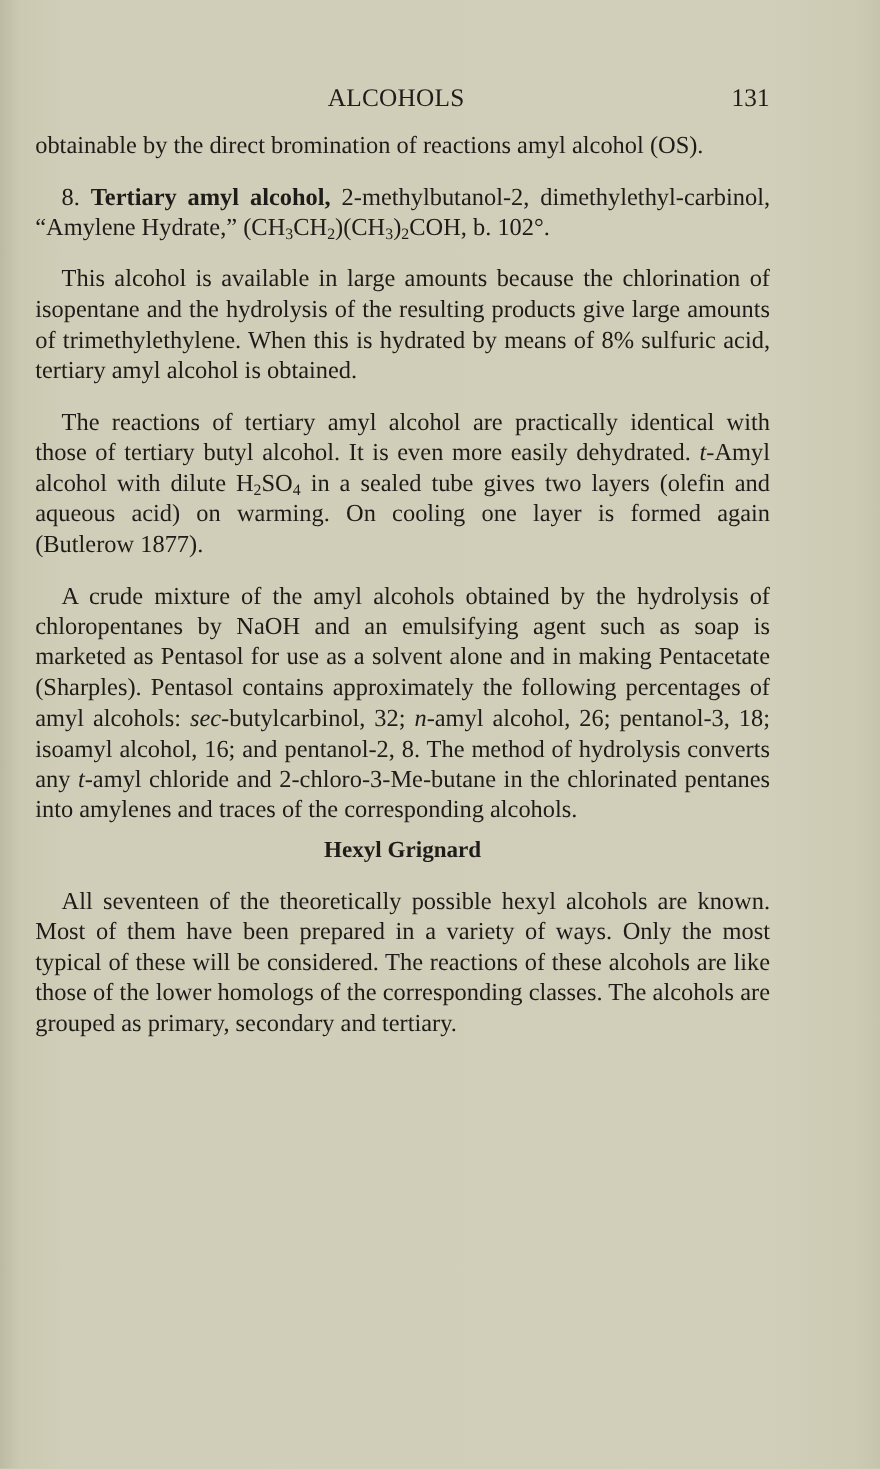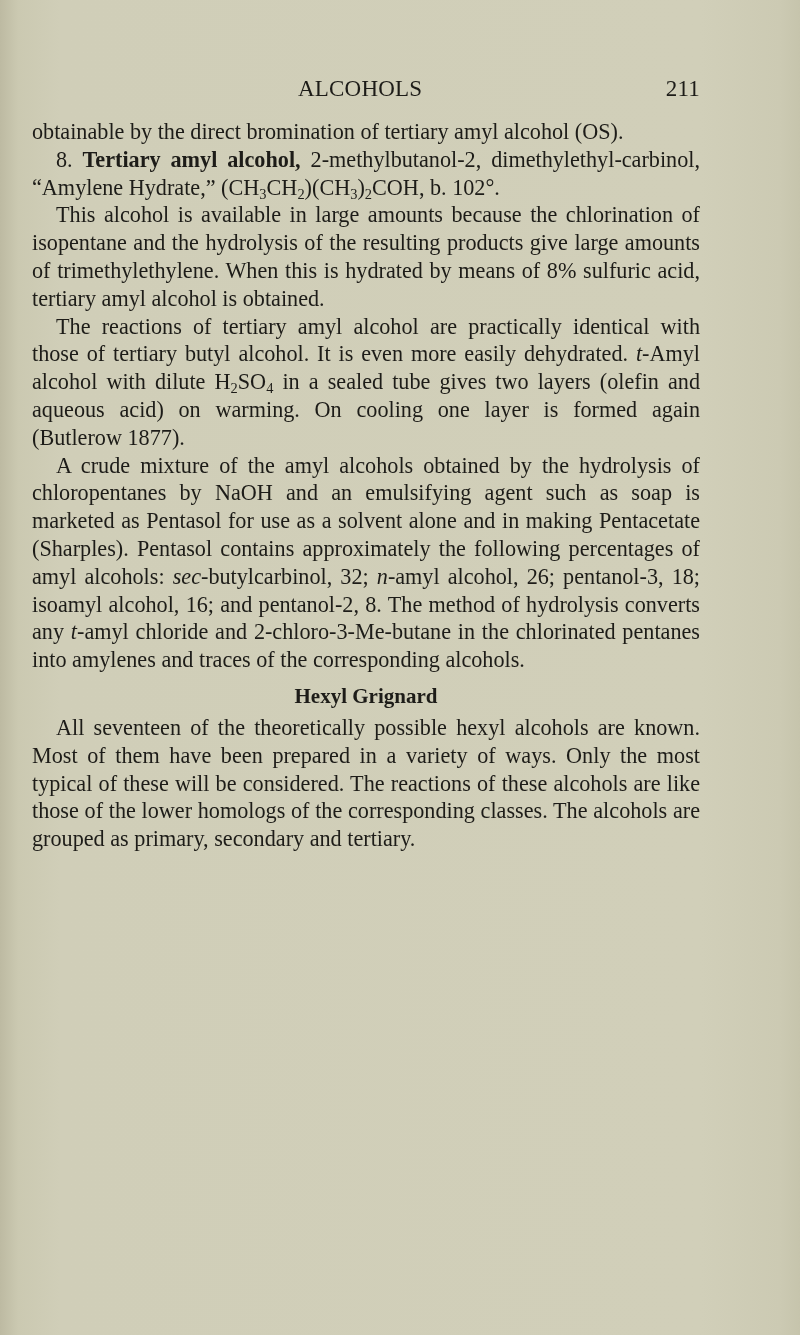--- a/index.html
+++ b/index.html
@@ -50,45 +50,46 @@
     line-height: 27.8px;
     text-align: justify;
     hyphens: none;
   }
   .para {
     margin: 0;
     text-indent: 0;
   }
   .para.indent {
     text-indent: 24px;
+    margin-top: 19px;
   }
   .section-heading {
     text-align: center;
     font-weight: bold;
     font-size: 21px;
     margin: 8px 0 4px 0;
     line-height: 28px;
   }
   b { font-weight: bold; }
   i { font-style: italic; }
   sub { font-size: 0.65em; vertical-align: -0.25em; line-height: 0; }
 </style>
 </head>
 <body>
 
 <div class="page">
 
   <div class="running-head">
     <span class="running-title">ALCOHOLS</span>
-    <span class="page-number">211</span>
+    <span class="page-number">131</span>
   </div>
 
   <div class="body">
 
-    <p class="para"><span>obtainable by the direct bromination of tertiary amyl alcohol (OS).</span></p>
+    <p class="para"><span>obtainable by the direct bromination of reactions amyl alcohol (OS).</span></p>
 
     <p class="para indent"><span>8.</span> <b>Tertiary amyl alcohol,</b><span> 2-methylbutanol-2, dimethylethyl-carbinol, “Amylene Hydrate,” (CH</span><sub>3</sub><span>CH</span><sub>2</sub><span>)(CH</span><sub>3</sub><span>)</span><sub>2</sub><span>COH, b. 102°.</span></p>
 
     <p class="para indent"><span>This alcohol is available in large amounts because the chlorination of isopentane and the hydrolysis of the resulting products give large amounts of trimethylethylene.  When this is hydrated by means of 8% sulfuric acid, tertiary amyl alcohol is obtained.</span></p>
 
 
     <p class="para indent"><span>The reactions of tertiary amyl alcohol are practically identical with those of tertiary butyl alcohol.  It is even more easily dehydrated.  </span><i>t</i><span>-Amyl alcohol with dilute H</span><sub>2</sub><span>SO</span><sub>4</sub><span> in a sealed tube gives two layers (olefin and aqueous acid) on warming.  On cooling one layer is formed again (Butlerow 1877).</span></p>
 
 
 

